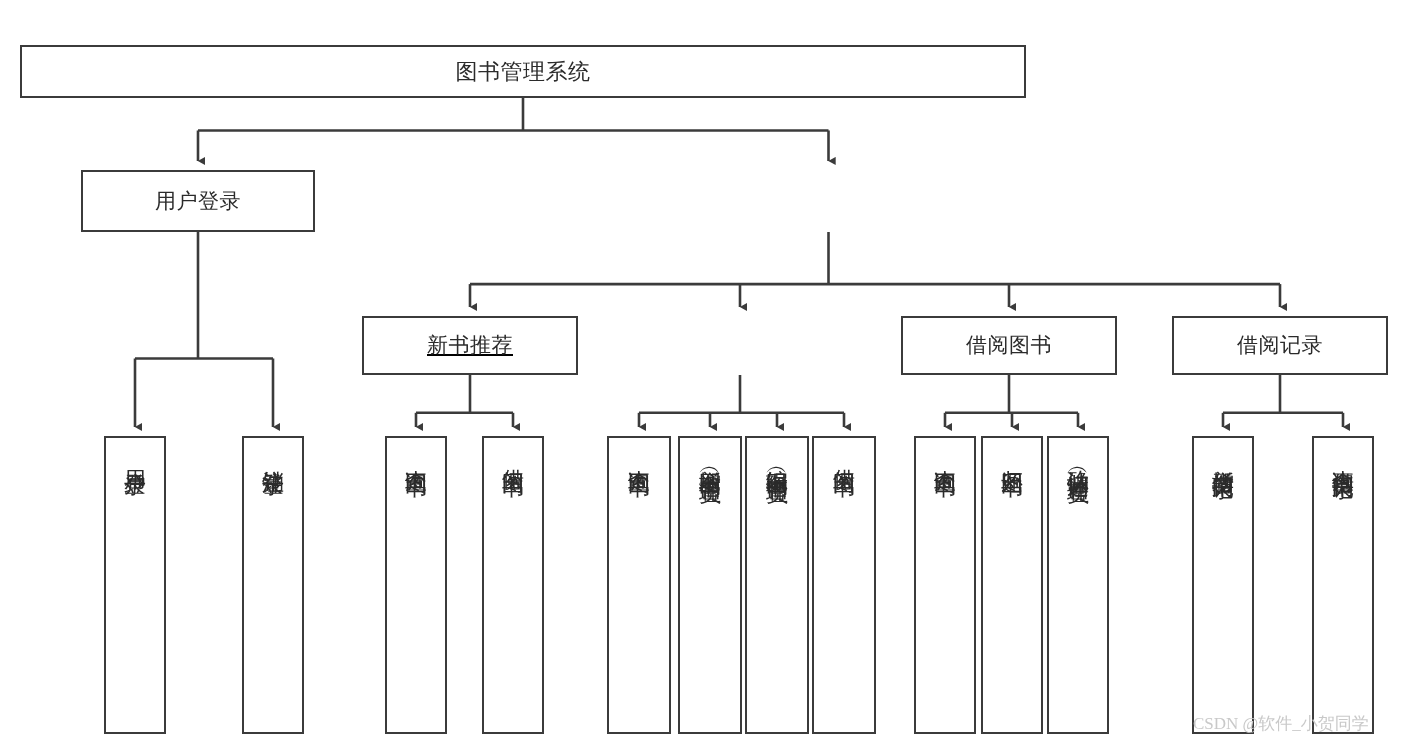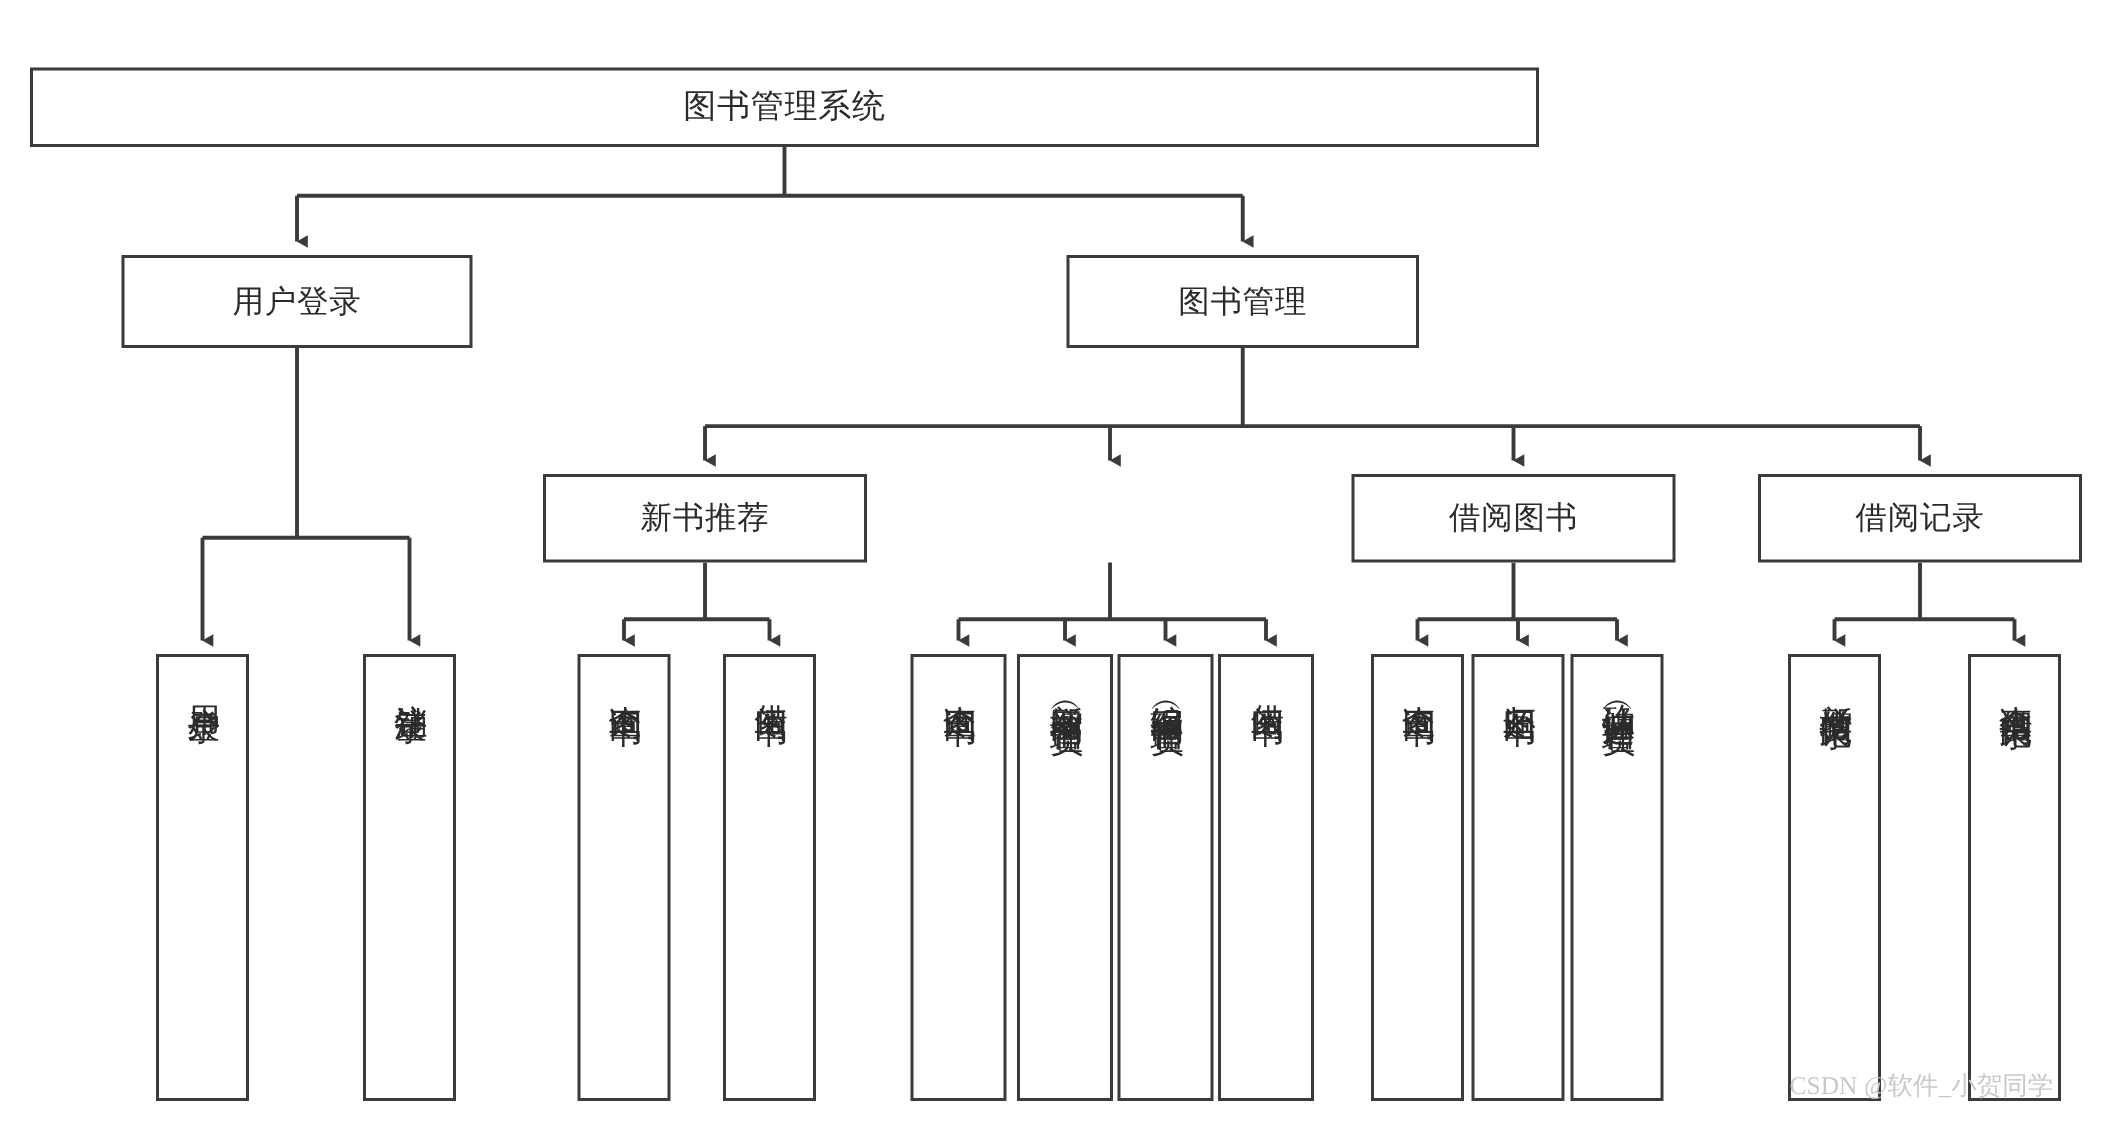--- a/index.html
+++ b/index.html
@@ -117,25 +117,22 @@
       </g>
   </svg>
 
   <div class="node root horiz" style="left: 20px; top: 13px; width: 1006px; height: 53px; margin-top: 32px;">
     <span class="label">图书管理系统</span>
   </div>
 
   <div class="node horiz" style="left: 81px; top: 170px; width: 234px; height: 62px;">
     <span class="label">用户登录</span>
   </div>
-  <div class="node horiz" style="left: 711px; top: 170px; width: 235px; height: 62px;">
-    <span class="label">图书管理</span>
-  </div>
 
-  <div class="node horiz" style="left: 362px; top: 316px; width: 216px; height: 59px;">
+  <div class="node horiz" style="left: 362px; top: 316px; width: 216px; height: 59px; text-decoration: underline;">
     <span class="label">新书推荐</span>
   </div>
   <div class="node horiz" style="left: 901px; top: 316px; width: 216px; height: 59px;">
     <span class="label">借阅图书</span>
   </div>
   <div class="node horiz" style="left: 1172px; top: 316px; width: 216px; height: 59px;">
     <span class="label">借阅记录</span>
   </div>
 
   <div class="node vert" style="left: 104px; top: 436px; width: 62px; height: 298px;">

